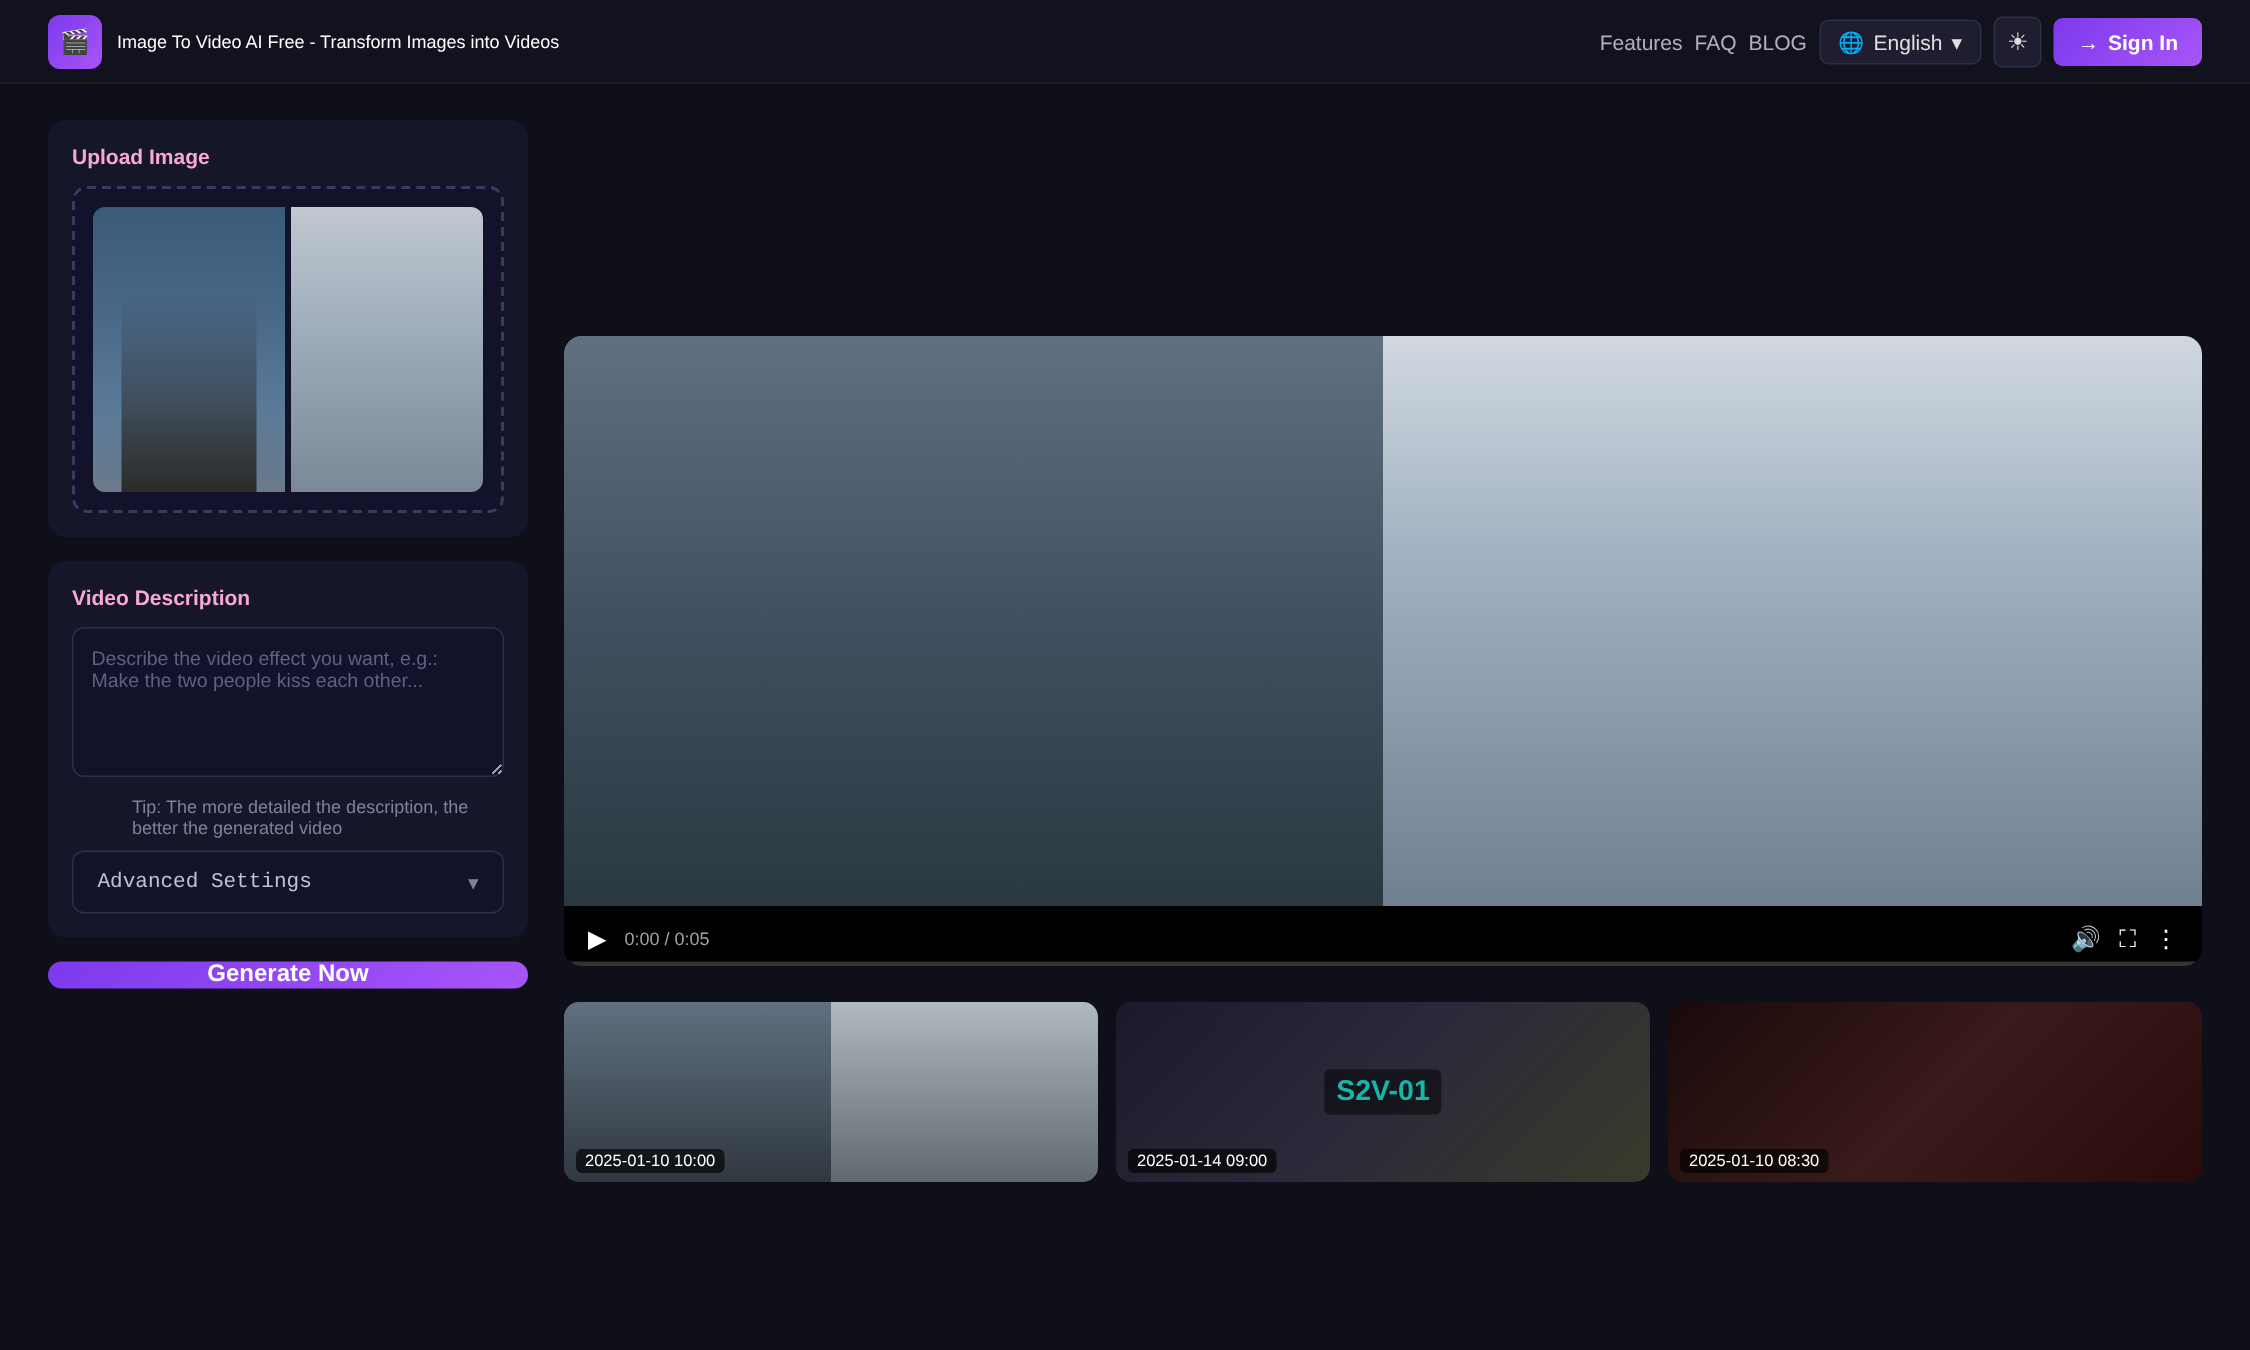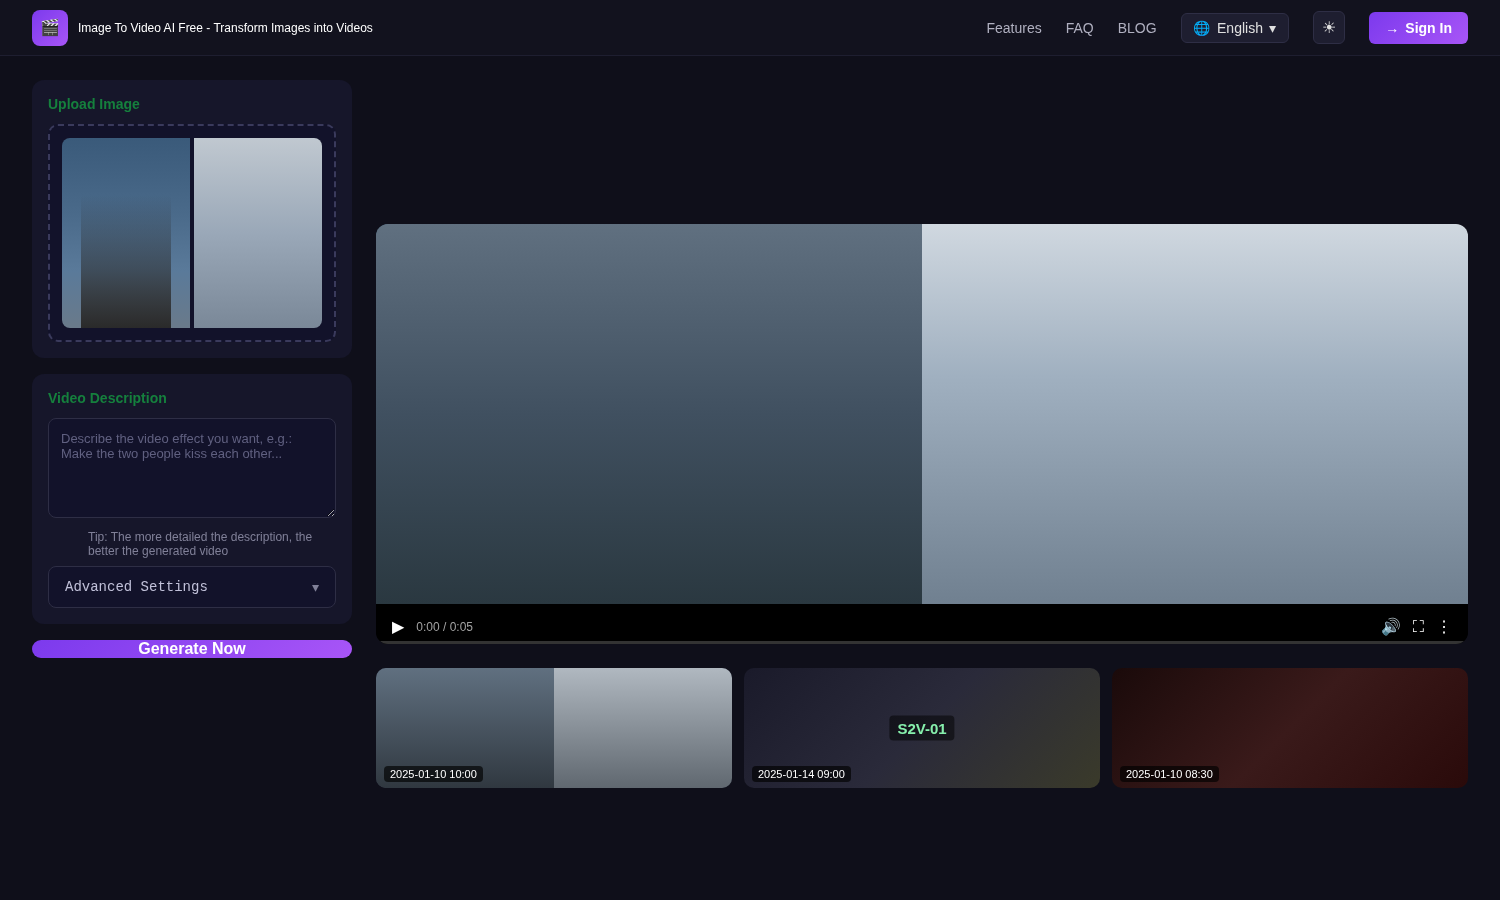--- a/index.html
+++ b/index.html
@@ -38,21 +38,21 @@
       font-size: 16px;
     }
     .nav-title {
       font-size: 12px;
       font-weight: 400;
       color: #fff;
     }
     .nav-right {
       display: flex;
       align-items: center;
-      gap: 24px;
+      gap: 8px;
     }
     .nav-link {
       color: #b0b0c0;
       font-size: 14px;
       text-decoration: none;
       cursor: pointer;
     }
     .lang-btn {
       display: flex;
       align-items: center;
@@ -107,21 +107,21 @@
       gap: 16px;
     }
     .panel-section {
       background: #16162a;
       border-radius: 12px;
       padding: 16px;
     }
     .section-label {
       font-size: 14px;
       font-weight: 600;
-      color: #15803d;
+      color: #f9a8d4;
       margin-bottom: 12px;
     }
     .upload-area {
       border: 2px dashed #3a3a5c;
       border-radius: 10px;
       padding: 12px;
       display: flex;
       align-items: center;
       justify-content: center;
       cursor: pointer;
@@ -340,22 +340,22 @@
       font-size: 11px;
       padding: 2px 6px;
       border-radius: 4px;
     }
     .thumb-badge {
       position: absolute;
       top: 50%;
       left: 50%;
       transform: translate(-50%, -50%);
       background: rgba(0,0,0,0.5);
-      color: #86efac;
-      font-size: 15px;
+      color: #14b8a6;
+      font-size: 19px;
       font-weight: 700;
       padding: 4px 8px;
       border-radius: 4px;
     }
 
     
     .ad-space {
       flex: 1;
       max-height: 120px;
     }

